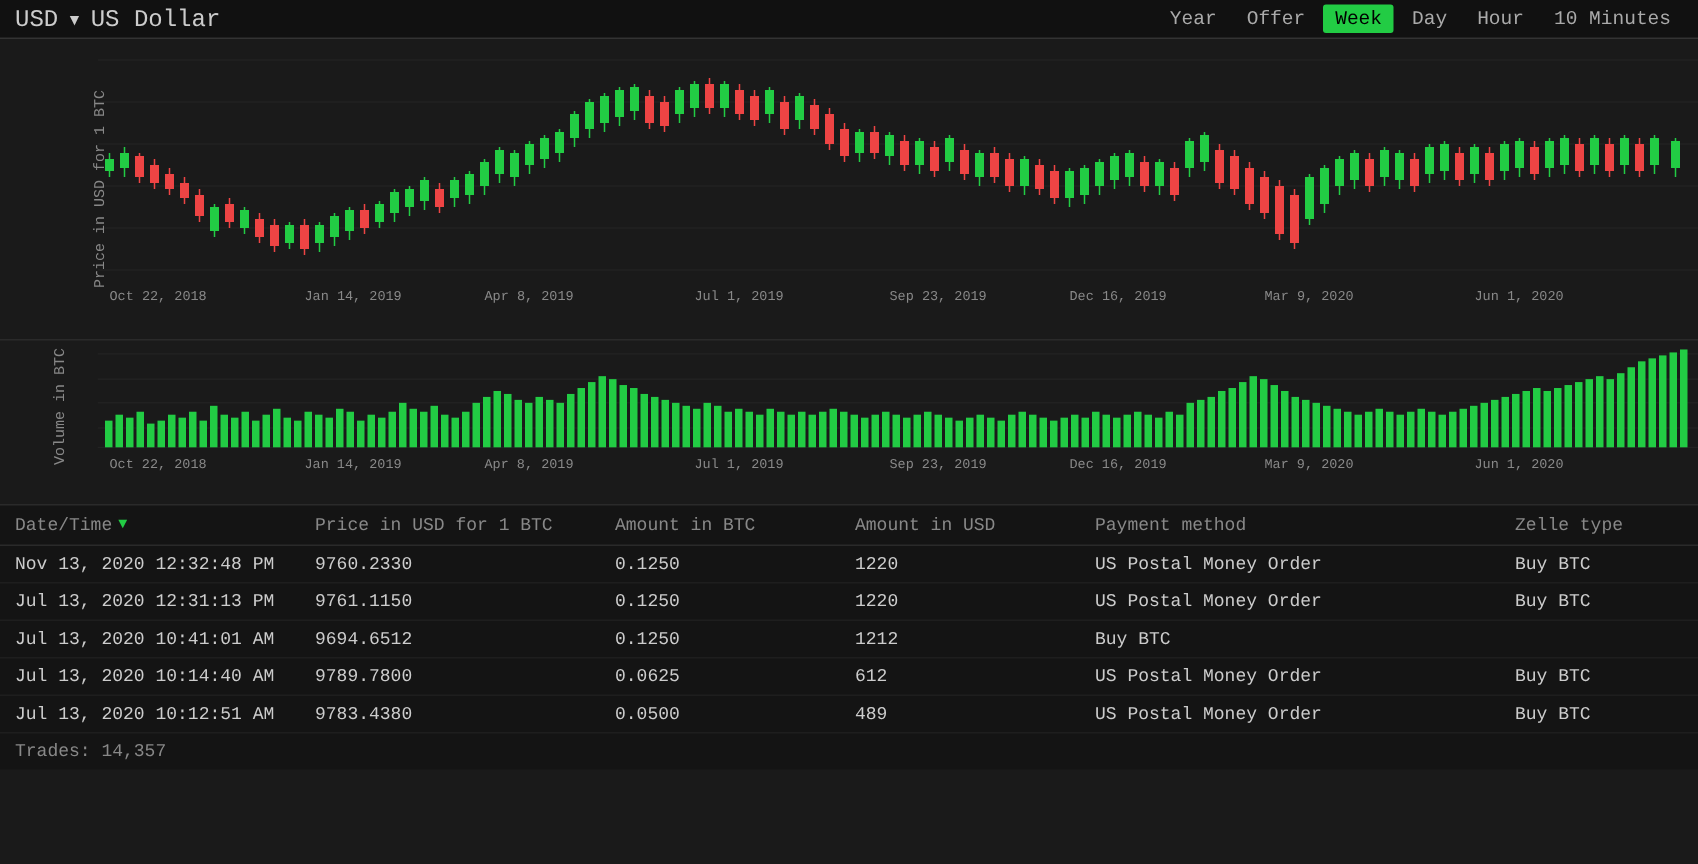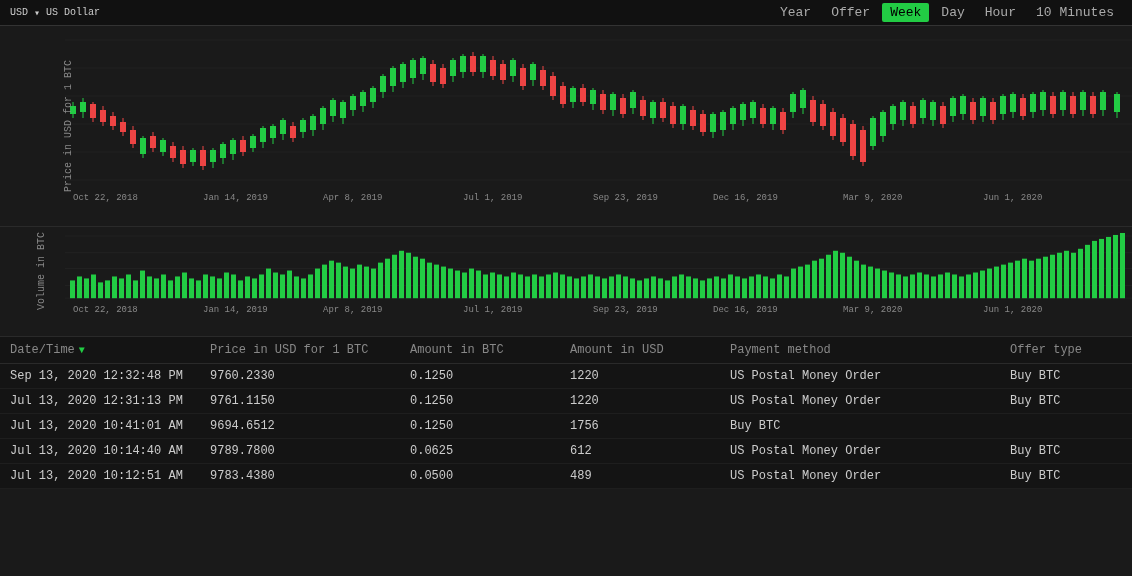--- a/index.html
+++ b/index.html
@@ -21,21 +21,21 @@
       padding: 4px 10px;
       background: #111;
       border-bottom: 1px solid #333;
       height: 26px;
     }
     .currency-selector {
       display: flex;
       align-items: center;
       gap: 6px;
       color: #ccc;
-      font-size: 10px;
+      font-size: 16px;
     }
     .time-controls {
       display: flex;
       align-items: center;
       gap: 4px;
     }
     .time-btn {
       background: none;
       border: none;
       color: #aaa;
@@ -581,56 +581,59 @@
 <div class="table-section">
   <div class="table-header">
     <div class="sort-col">
       <span>Date/Time</span>
       <span class="sort-arrow">▼</span>
     </div>
     <div>Price in USD for 1 BTC</div>
     <div>Amount in BTC</div>
     <div>Amount in USD</div>
     <div>Payment method</div>
-    <div>Offer type</div>
+    <div>Zelle type</div>
   </div>
 
   <div class="table-row">
-    <div>Sep 13, 2020 12:32:48 PM</div>
+    <div>Nov 13, 2020 12:32:48 PM</div>
     <div>9760.2330</div>
     <div>0.1250</div>
     <div>1220</div>
     <div>US Postal Money Order</div>
     <div>Buy BTC</div>
   </div>
   <div class="table-row">
     <div>Jul 13, 2020 12:31:13 PM</div>
     <div>9761.1150</div>
     <div>0.1250</div>
     <div>1220</div>
     <div>US Postal Money Order</div>
     <div>Buy BTC</div>
   </div>
   <div class="table-row">
     <div>Jul 13, 2020 10:41:01 AM</div>
     <div>9694.6512</div>
     <div>0.1250</div>
-    <div>1756</div>
+    <div>1212</div>
     <div>Buy BTC</div>
   </div>
   <div class="table-row">
     <div>Jul 13, 2020 10:14:40 AM</div>
     <div>9789.7800</div>
     <div>0.0625</div>
     <div>612</div>
     <div>US Postal Money Order</div>
     <div>Buy BTC</div>
   </div>
   <div class="table-row">
     <div>Jul 13, 2020 10:12:51 AM</div>
     <div>9783.4380</div>
     <div>0.0500</div>
     <div>489</div>
     <div>US Postal Money Order</div>
     <div>Buy BTC</div>
   </div>
 
+  <div class="table-footer">
+    <span>Trades: 14,357</span>
+  </div>
 </div>
 
 </body></html>

